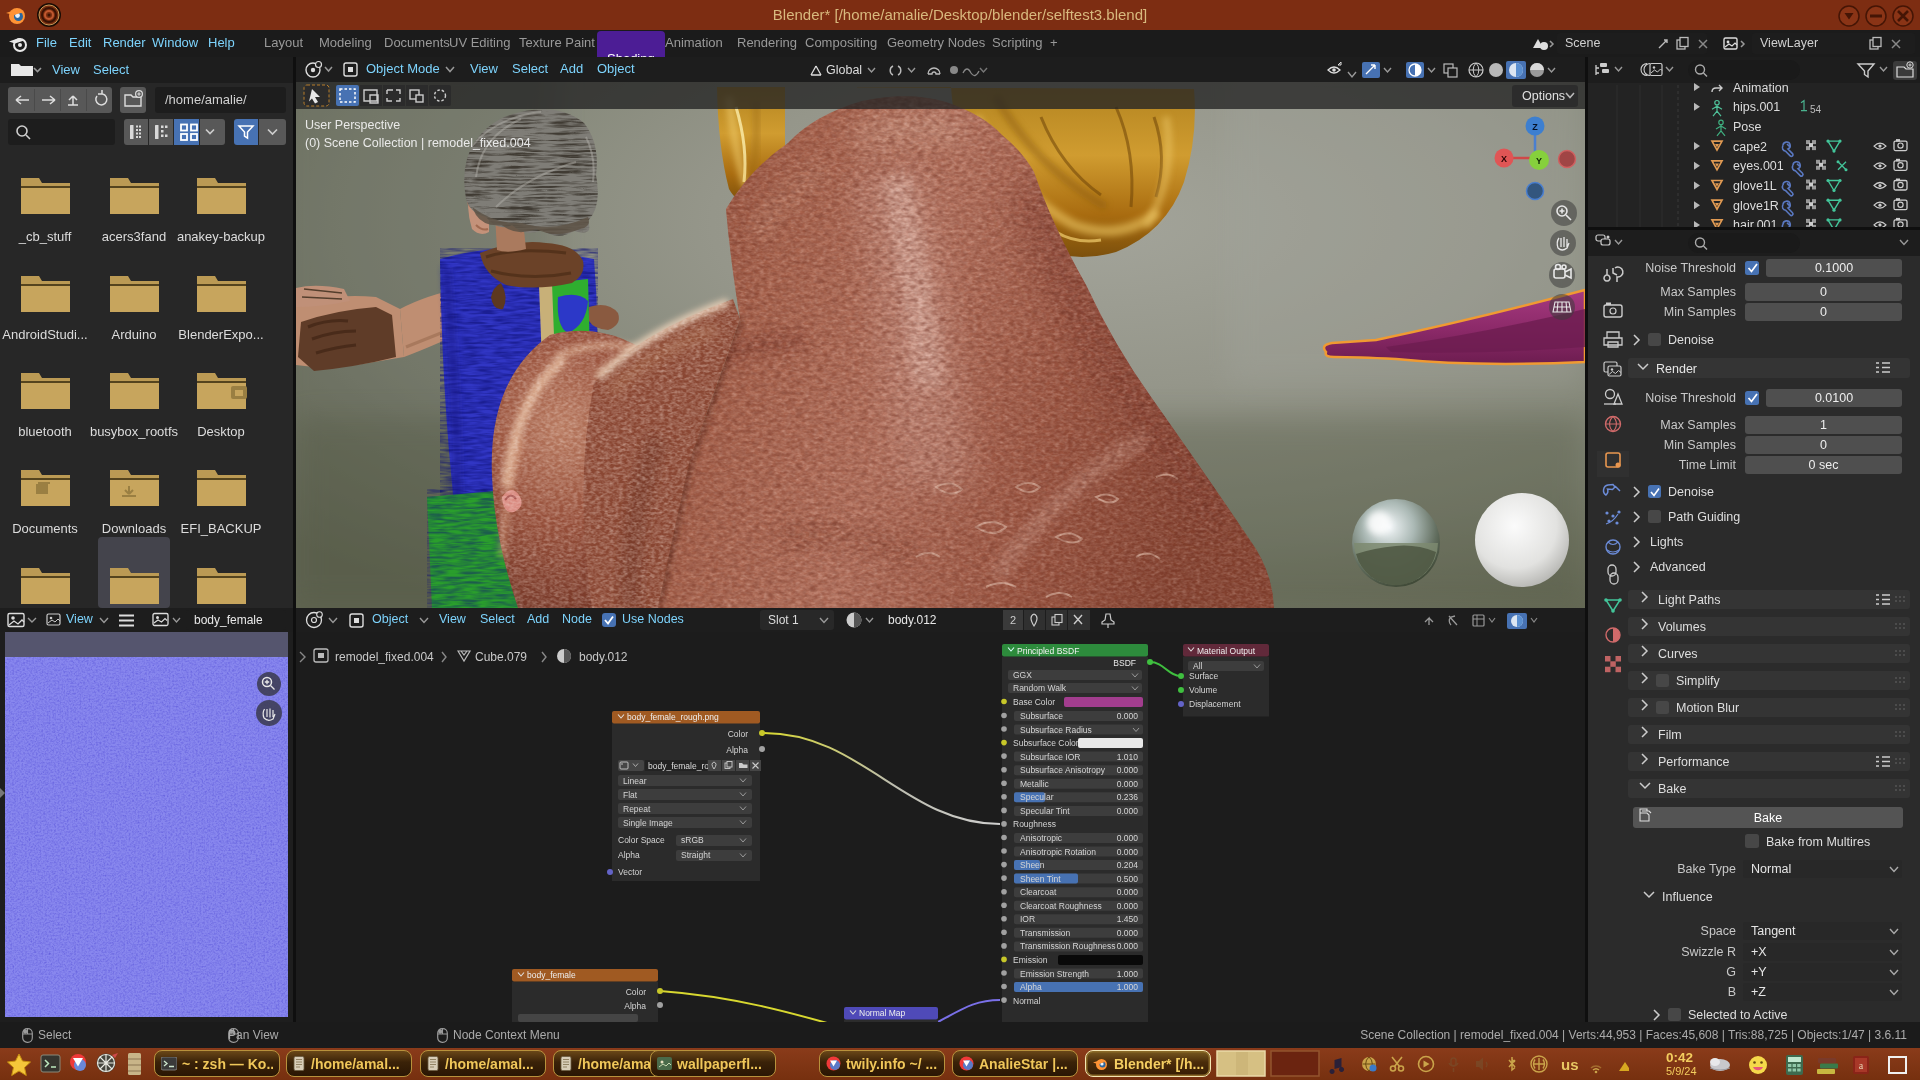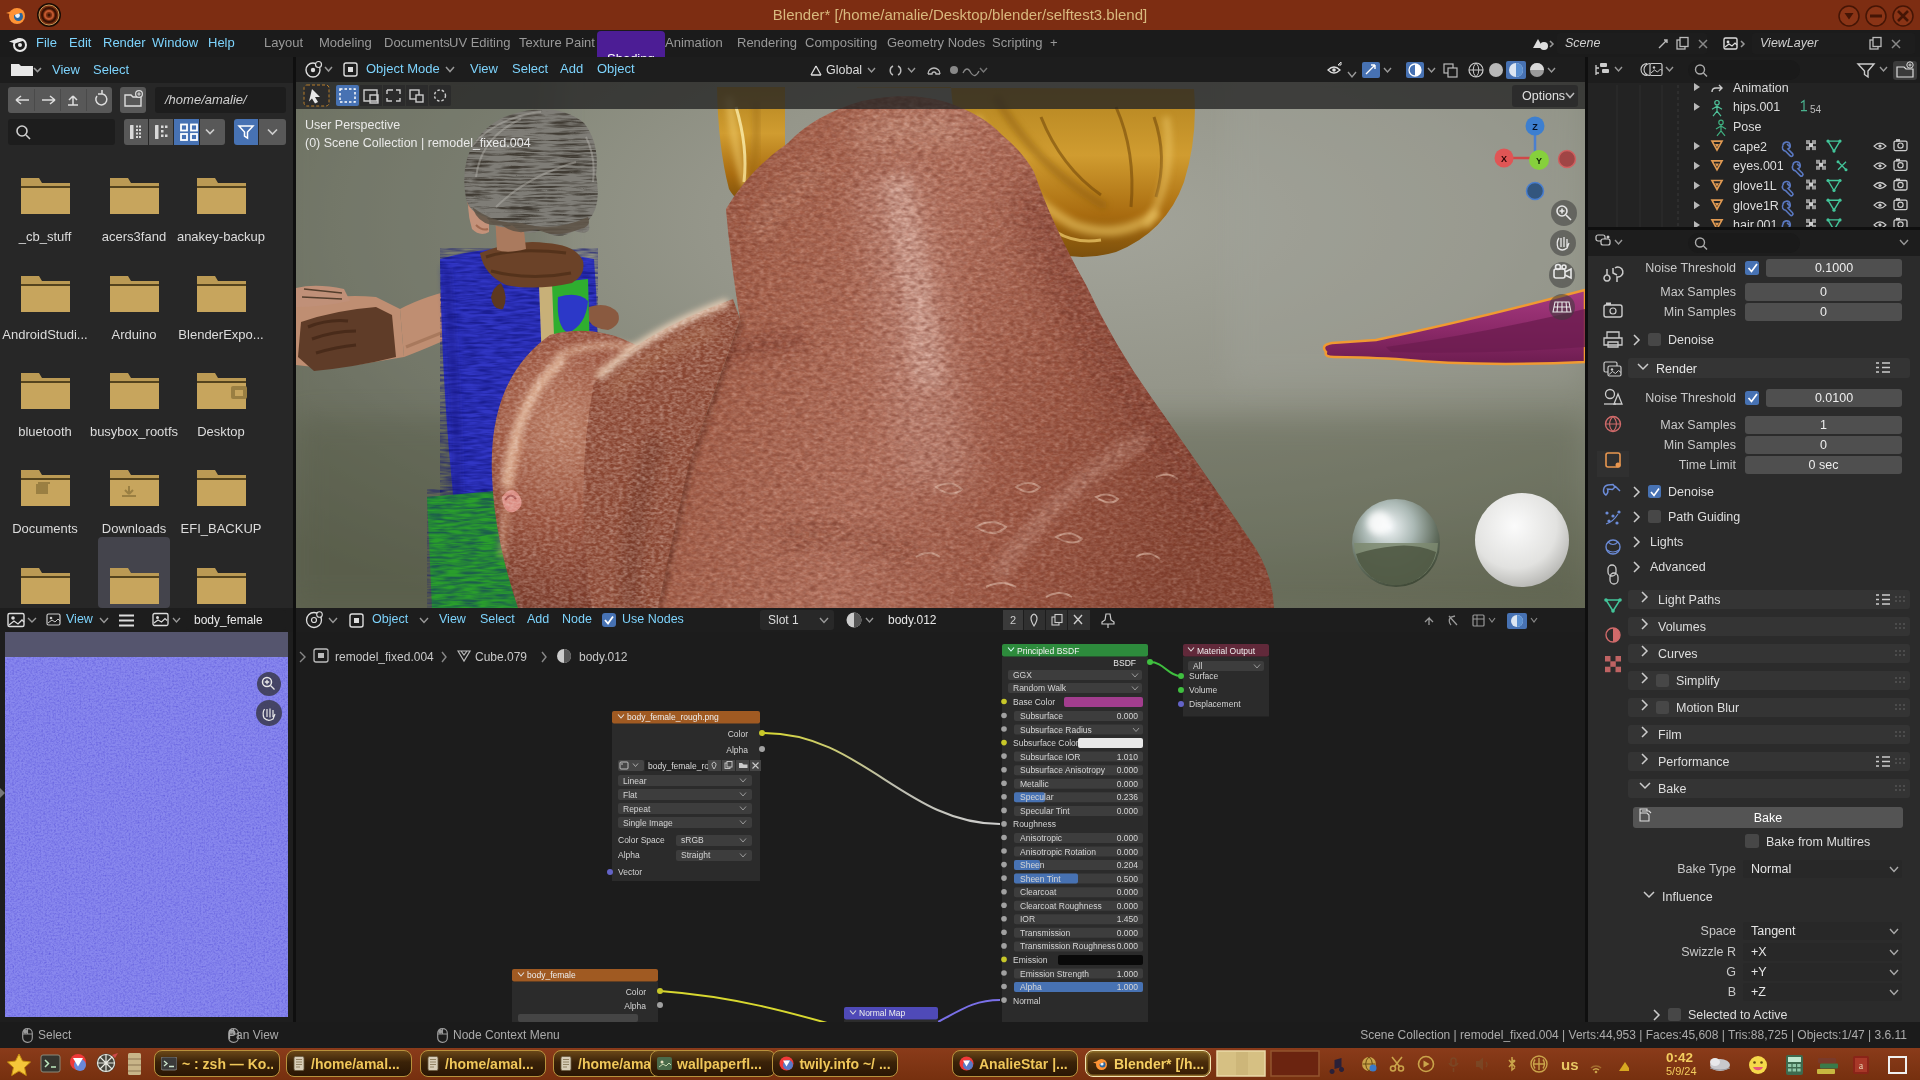--- a/index.html
+++ b/index.html
@@ -18,21 +18,21 @@
 #outliner { position:absolute; left:1588px; top:57px; width:332px; height:170px; background:#252525; }
 #properties { position:absolute; left:1588px; top:230px; width:332px; height:792px; background:#2b2b2b; }
 #imageeditor { position:absolute; left:0; top:608px; width:293px; height:414px; background:#1e1e1e; }
 #shadereditor { position:absolute; left:296px; top:608px; width:1289px; height:414px; background:#1c1c1c; overflow:hidden; }
 #statusbar { position:absolute; left:0; top:1022px; width:1920px; height:26px; background:#1b1b1b; }
 #taskbar { position:absolute; left:0; top:1048px; width:1920px; height:32px;
   background:linear-gradient(#8a3b1a,#76300f); }
 .tbtn { top:2px; width:126px; height:27px; border-radius:8px; display:flex; align-items:center;
   padding:0 6px; font-size:14px; font-weight:bold; }
 .hdr { position:absolute; left:0; top:0; width:100%; height:26px; background:#1d1d1d; }
-.field { background:#1d1d1d; border-radius:3px; color:#d0d0d0;font-style:italic; }
+.field { background:#1d1d1d; border-radius:3px; color:#d0d0d0; }
 </style>
 </head>
 <body>
 <div id="titlebar">
   <svg class="abs" style="left:4px;top:2px" width="28" height="26" viewBox="0 0 28 26">
     <circle cx="13" cy="14" r="8" fill="#ff9335"></circle>
     <circle cx="14.5" cy="14.5" r="4.5" fill="#2a66a0"></circle>
     <circle cx="13.5" cy="13.5" r="2.4" fill="#e8f2fa"></circle>
     <path d="M2 11 L14 7 L20 10 L10 13 Z" fill="#ff9335"></path>
   </svg>
@@ -1316,21 +1316,21 @@
       <span style="overflow:hidden;white-space:nowrap">/home/amal...</span>
     </div>
   <div class="abs tbtn" style="left:650px;background:linear-gradient(#6a4718,#3a2208 45%,#2a1604);border:1.5px solid #b8923c;color:#f0c75a;">
       <svg width="15" height="13" viewBox="0 0 15 13" style="margin:0 5px 0 0;flex:none">
         <rect width="15" height="13" rx="2" fill="#4a6a4a"></rect>
         <circle cx="5" cy="5" r="1.5" fill="#e8e0c0"></circle>
         <path d="M2 10 l4 -3 l3 2 l3 -3 l2 2" stroke="#c8d8b0" stroke-width="1" fill="none"></path>
       </svg>
       <span style="overflow:hidden;white-space:nowrap">wallpaperfl...</span>
     </div>
-  <div class="abs tbtn" style="left:772px;background:linear-gradient(#6a4718,#3a2208 45%,#2a1604);border:1.5px solid #b8923c;color:#f0c75a;justify-content:center;">
+  <div class="abs tbtn" style="left:819px;background:linear-gradient(#6a4718,#3a2208 45%,#2a1604);border:1.5px solid #b8923c;color:#f0c75a;">
       <svg width="15" height="15" viewBox="0 0 15 15" style="margin:0 5px 0 0;flex:none">
         <circle cx="7.5" cy="7.5" r="7" fill="#ef3939"></circle>
         <circle cx="9" cy="9" r="5" fill="#5a7ac8"></circle>
         <path d="M4 4.5 l3.5 6 l3.5 -6 z" fill="#fff"></path>
       </svg>
       <span style="overflow:hidden;white-space:nowrap">twily.info ~/ ...</span>
     </div>
   <div class="abs tbtn" style="left:952px;background:linear-gradient(#6a4718,#3a2208 45%,#2a1604);border:1.5px solid #b8923c;color:#f0c75a;">
       <svg width="15" height="15" viewBox="0 0 15 15" style="margin:0 5px 0 0;flex:none">
         <circle cx="7.5" cy="7.5" r="7" fill="#ef3939"></circle>

